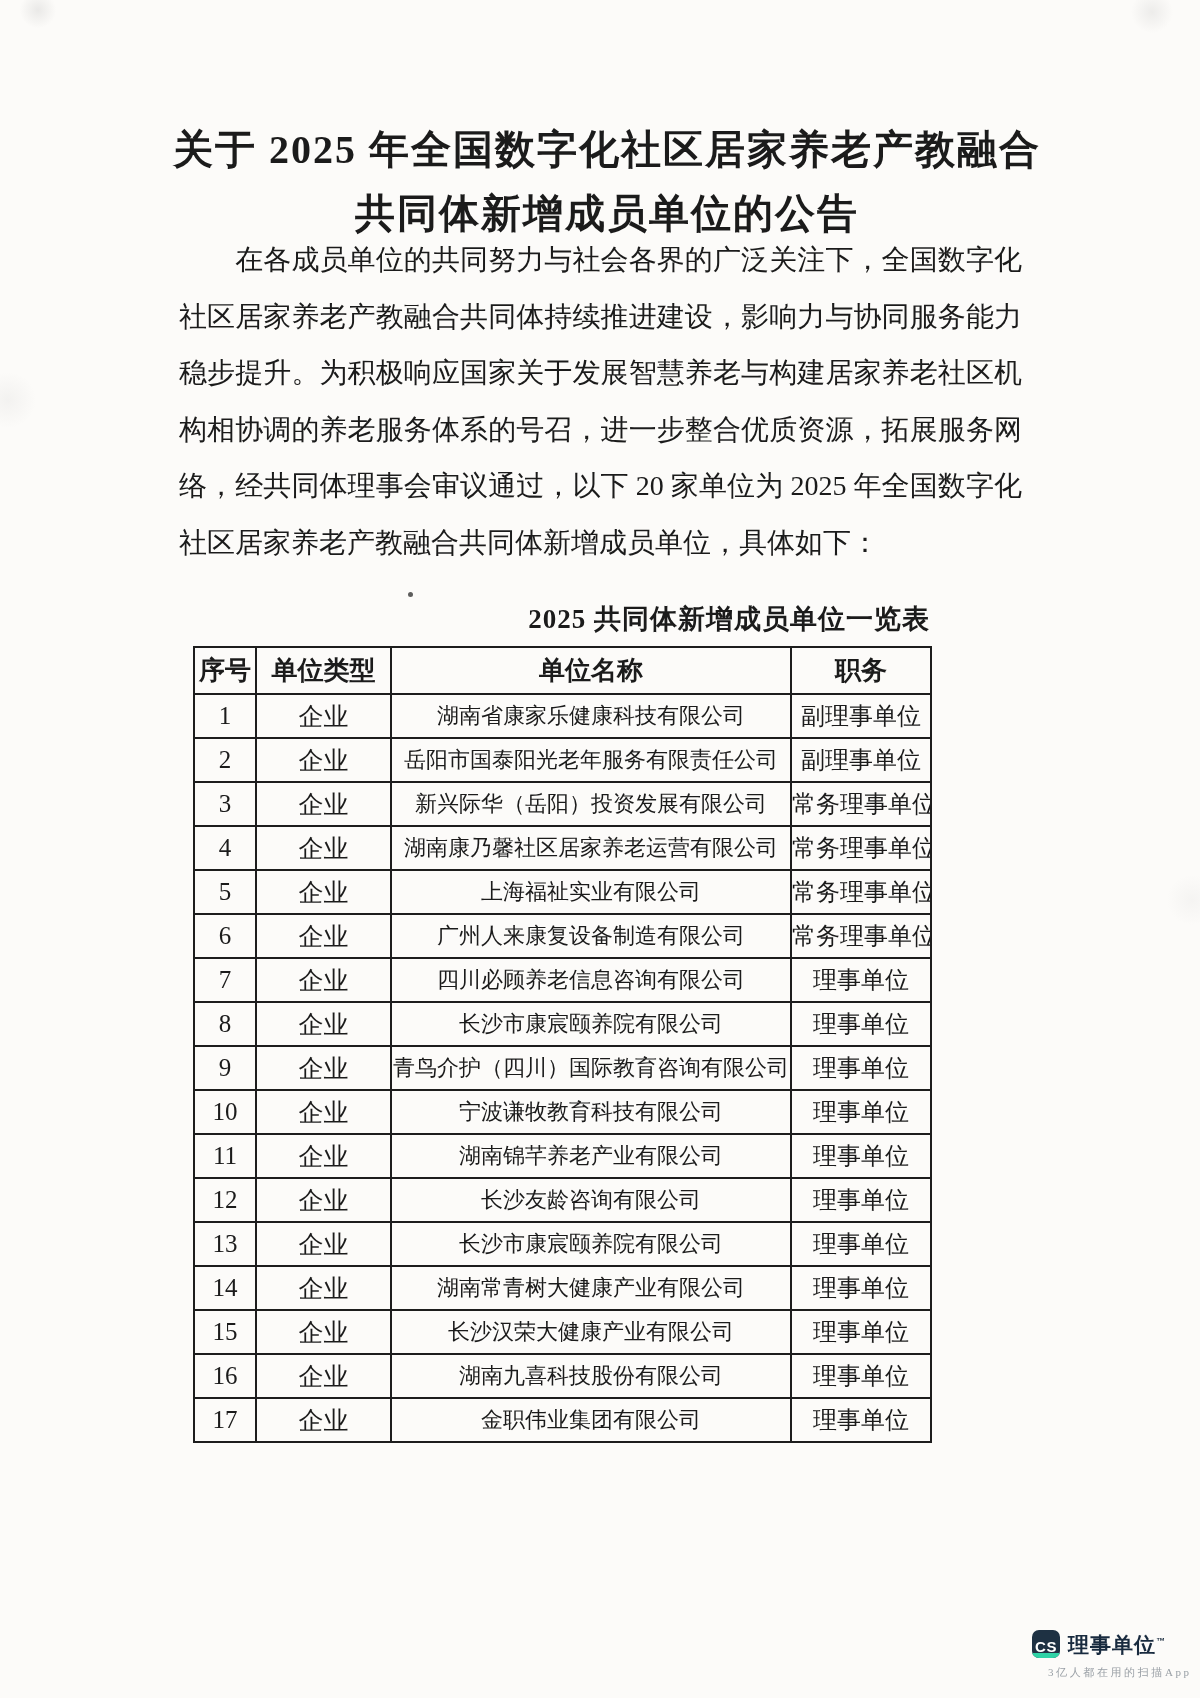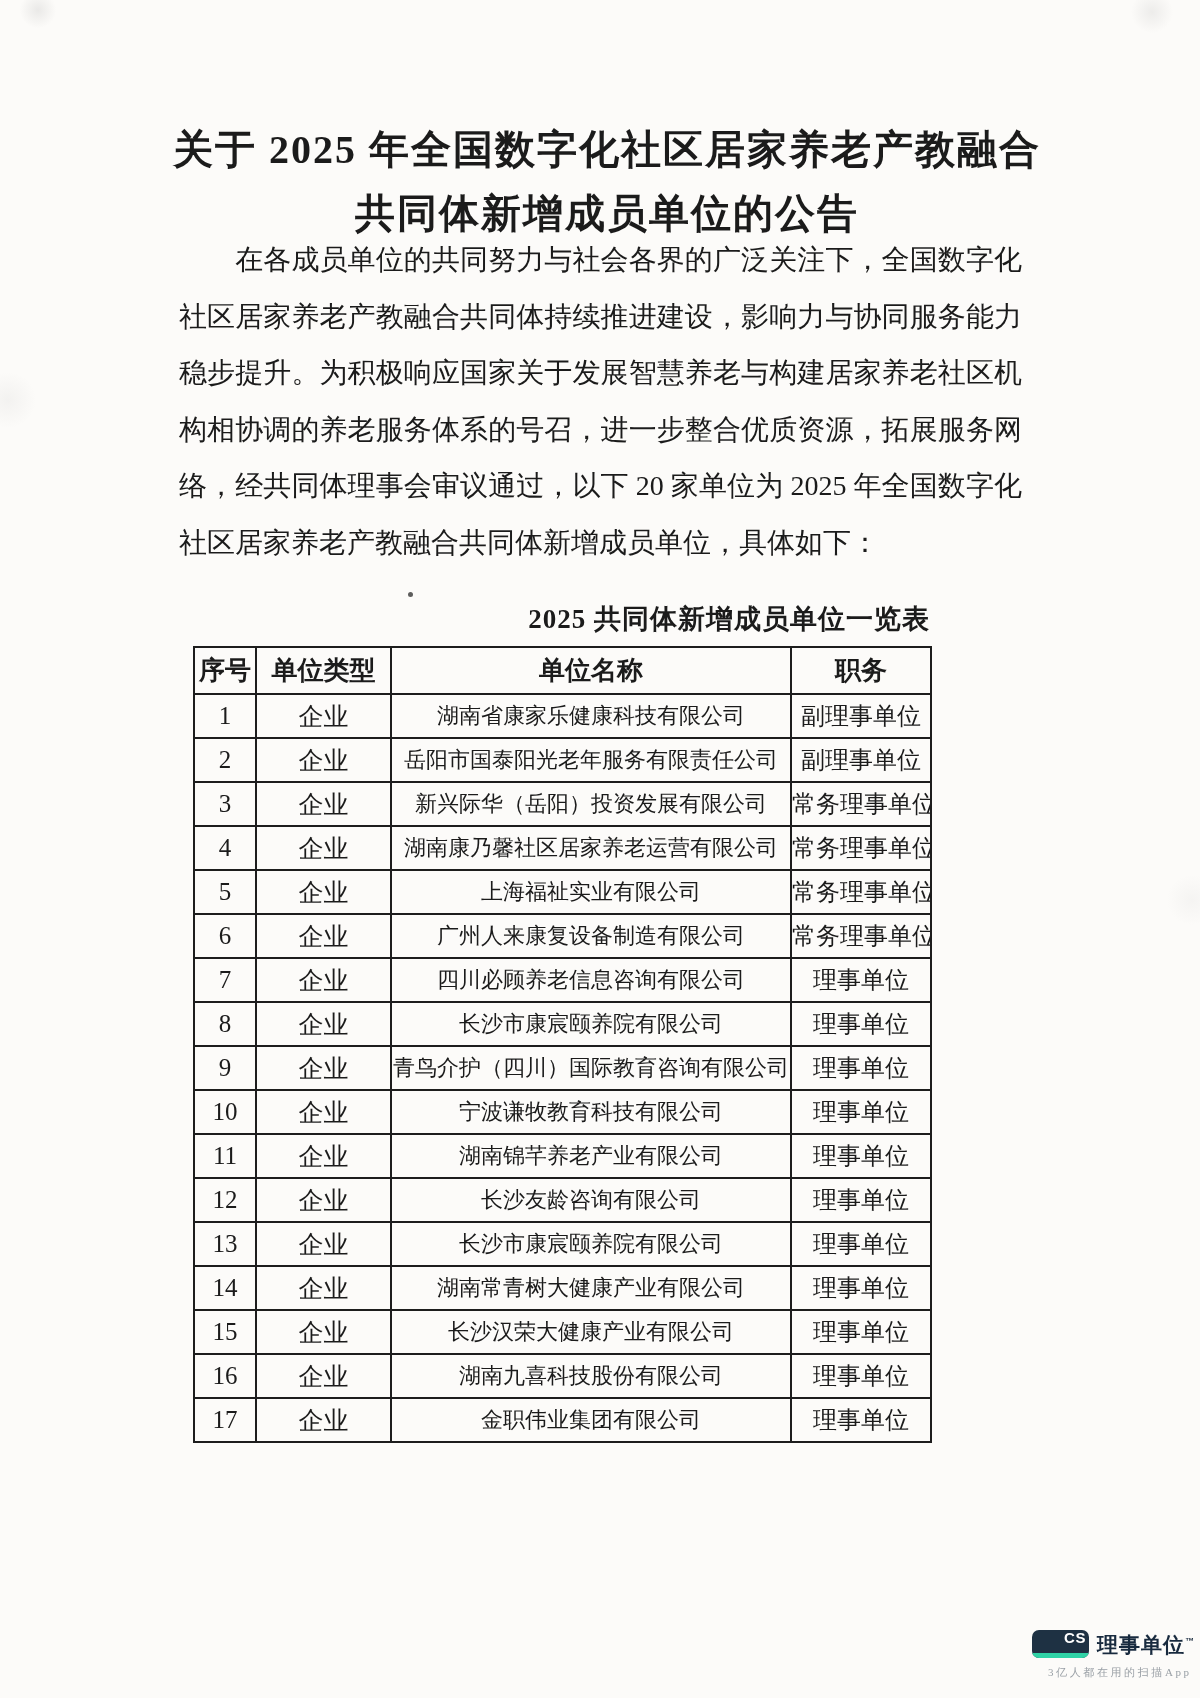--- a/index.html
+++ b/index.html
@@ -73,21 +73,21 @@
   .member-table td { font-size:25px; }
   .member-table td.col-name { font-size:22px; }
   .member-table td.col-role { font-size:24px; }
 
   .watermark { position:absolute; left:1032px; top:1630px; width:165px; }
   .wm-top { display:flex; align-items:center; gap:8px; }
   .wm-logo {
     width:28px; height:28px; flex:0 0 28px;
     background:#1e3143; border-radius:7px;
     position:relative; overflow:hidden;
-    display:flex; align-items:flex-start; justify-content:center;padding-left:29px;
+    display:flex; align-items:flex-end; justify-content:center;
   }
   .wm-logo .wm-cs {
     color:#ffffff; font-family:"Liberation Sans","DejaVu Sans",sans-serif;
     font-weight:bold; font-size:15px; line-height:1;
     margin-bottom:4px; letter-spacing:.5px;
   }
   .wm-logo::after {
     content:''; position:absolute; left:0; right:0; bottom:0; height:5px;
     background:#2fd3a6;
   }

